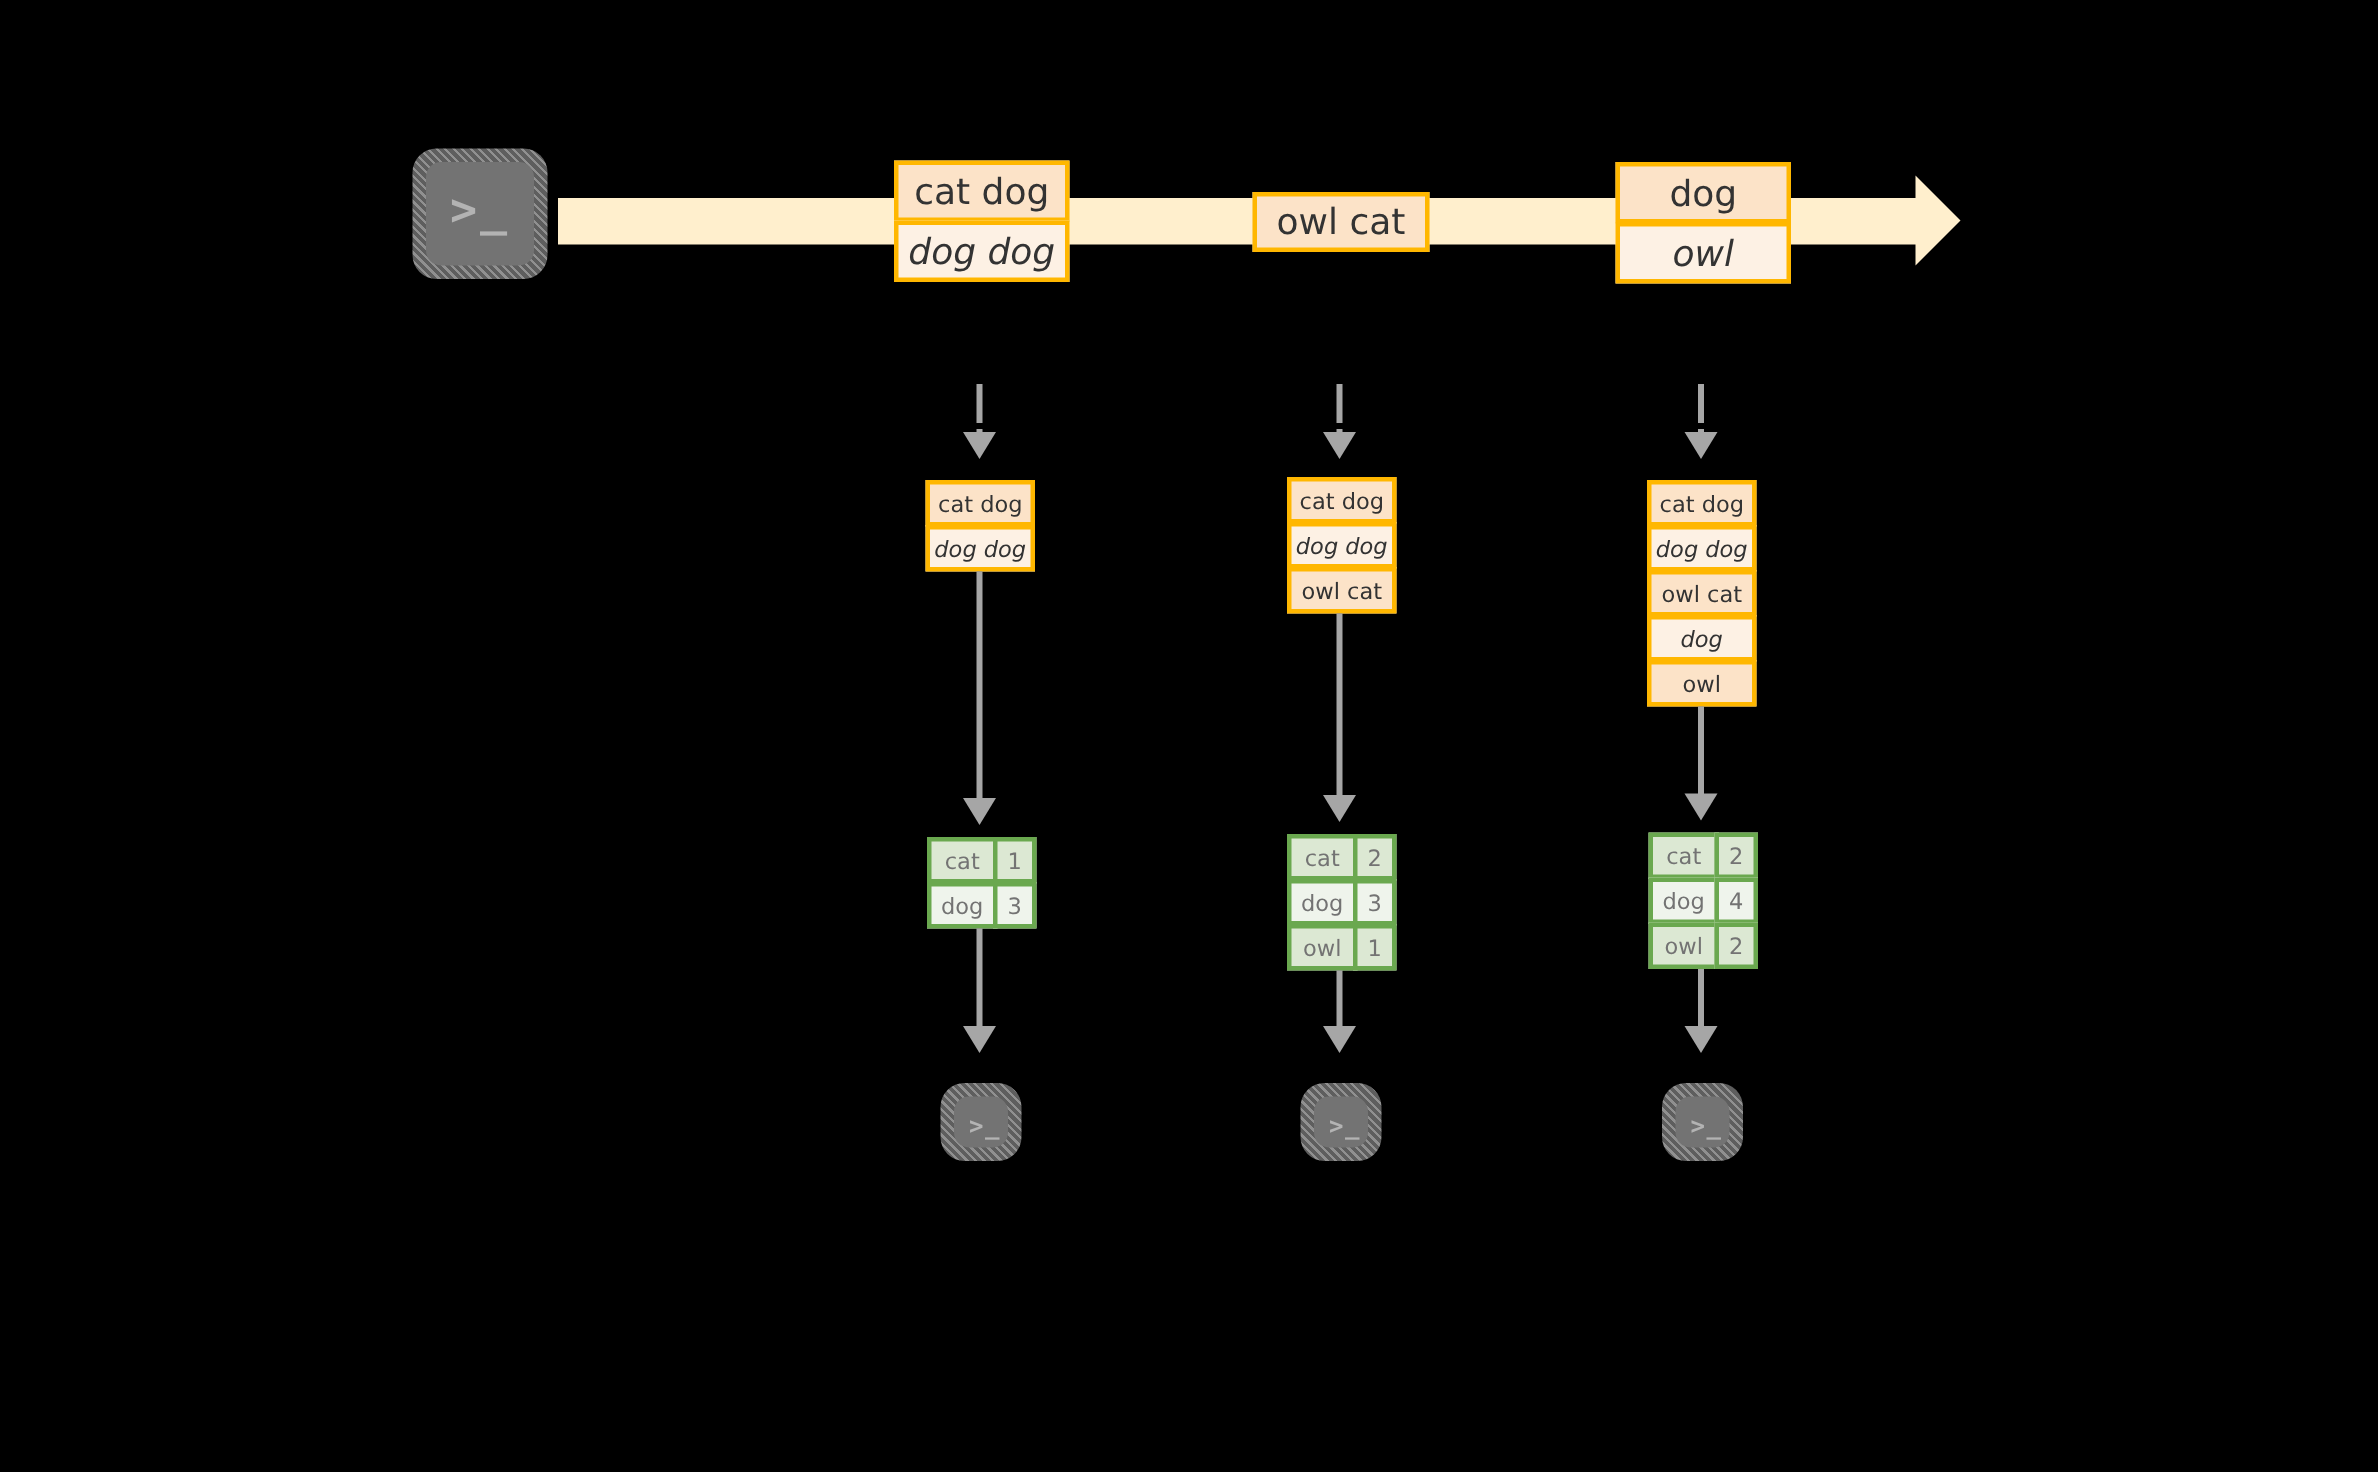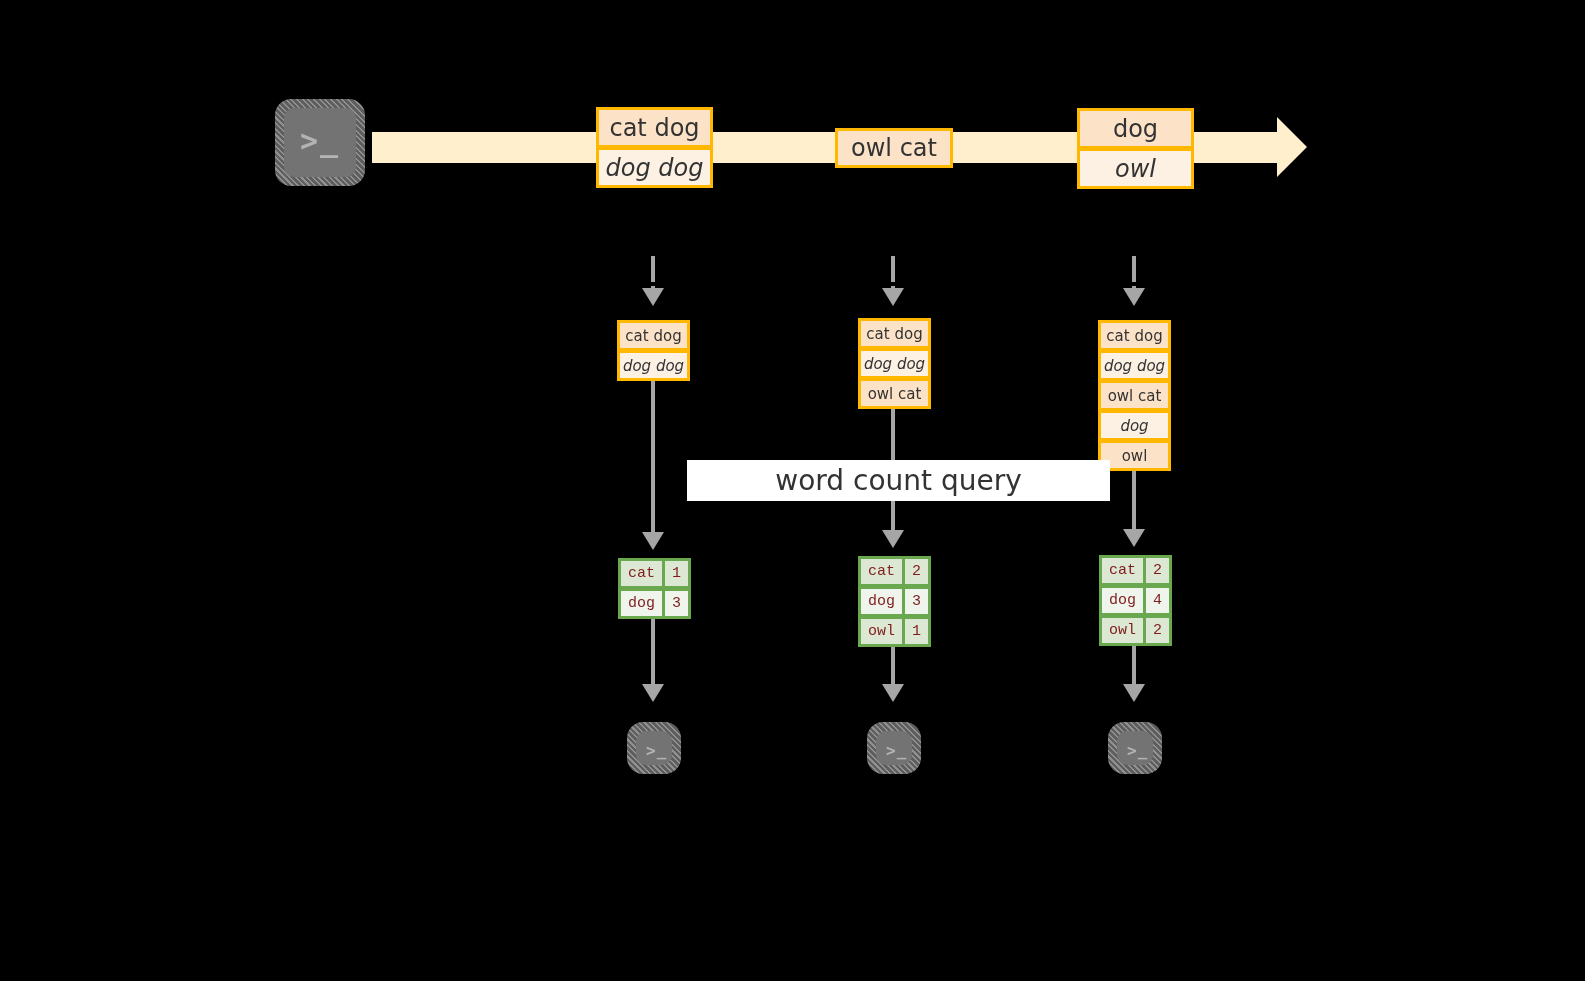--- a/index.html
+++ b/index.html
@@ -85,23 +85,22 @@
 
   
   .cellbox {
     position: absolute;
     box-sizing: border-box;
     border: 3px solid #6aa84f;
     display: flex;
     align-items: center;
     justify-content: center;
     font-size: 15px;
-    color: #7f1d1d;
-    white-space: nowrap;
-    font-family: Liberation Mono, monospace;
+    color: #737373;
+    white-space: nowrap;
   }
   .cellbox.dark  { background: #dce8d3; }
   .cellbox.light { background: #eff4ec; }
 
   
   .vline {
     position: absolute;
     background: #a6a6a6;
     width: 4px;
   }
@@ -221,15 +220,14 @@
 
   <div class="vline" style="left:1132px; top:646px; height:41px;"></div>
   <div class="vhead" style="left:1123px; top:684px;"></div>
 
   <div class="terminal small" style="left:1108px; top:722px; width:54px; height:52px;">
     <div class="hatch"></div>
     <div class="inner"></div>
     <div class="prompt">&gt;_</div>
   </div>
 
-  <div class="query-label" style="left:687px; top:460px; width:423px; height:41px;">word count query</div>
 
 </div>
 
 </body></html>

